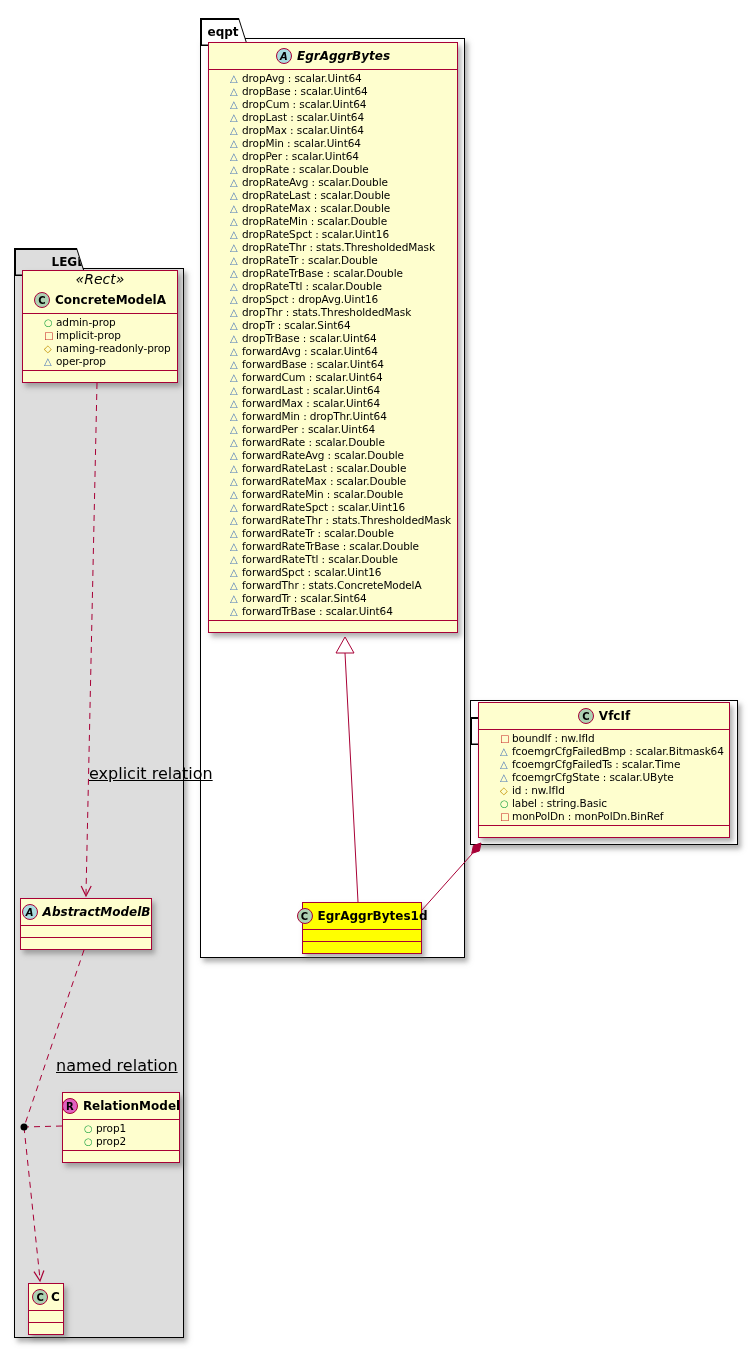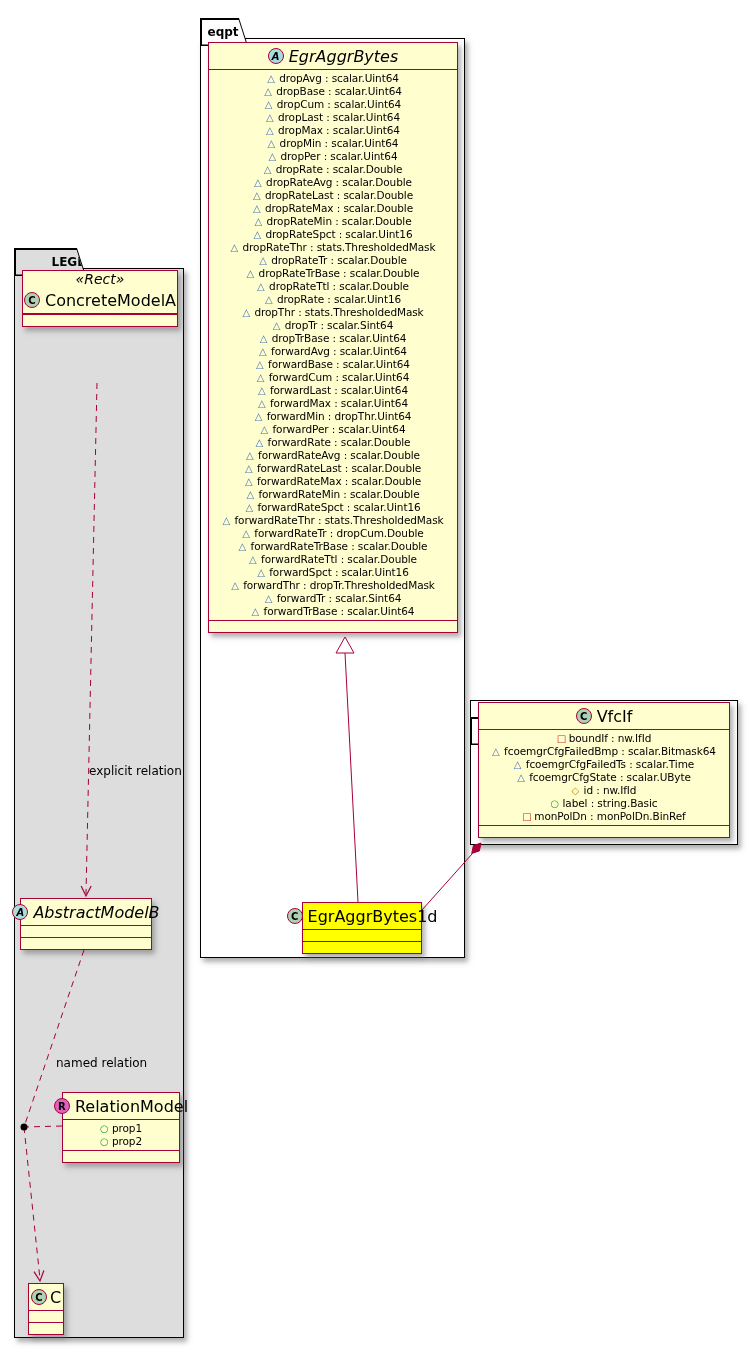--- a/index.html
+++ b/index.html
@@ -46,49 +46,49 @@
   .cls.hl { background:var(--highlight-bg,#FFFF00); }
   .stereo {
     text-align:center; font-style:italic; font-size:14px;
     padding-top:2px; height:16px; line-height:13px;
   }
   .cls-header {
     display:flex; align-items:center; justify-content:center; gap:5px;
     padding:5px 6px; height:27px;
     border-bottom:1px solid var(--class-border,#A80036);
   }
-  .cls-name { font-weight:normal; font-size:16px; white-space:nowrap; }
+  .cls-name { font-weight:bold; font-size:12px; white-space:nowrap; }
   .cls-name.it { font-style:italic; }
   .spot {
     flex:0 0 16px; width:16px; height:16px; border-radius:50%;
     border:1px solid var(--class-border,#A80036);
     font-size:10px; font-weight:bold;
     display:flex; align-items:center; justify-content:center;
   }
   .spot.c { background:var(--spot-class,#ADD1B2); }
   .spot.a { background:var(--spot-abstract,#A9DCDF); font-style:italic; }
   .spot.r { background:var(--spot-relation,#E060C0); }
   .cls-attrs { padding:2px 0; }
   .cls-attrs.empty { height:11px; padding:0; }
   .attr {
     display:flex; align-items:center; height:13px; line-height:13px;
-    padding:0 14px; white-space:nowrap;
-    font-size:10.5px; letter-spacing:-0.1px;justify-content:center;
+    padding:0 21px; white-space:nowrap;
+    font-size:10.5px; letter-spacing:-0.1px;
   }
   .ai { flex:0 0 12px; width:12px; font-size:10px; line-height:12px; }
   .ai.i-triangle::before { content:"△"; color:var(--icon-oper,#4E79B8); }
   .ai.i-circle::before   { content:"○"; color:var(--icon-admin,#1FA343); }
   .ai.i-square::before   { content:"□"; color:var(--icon-implicit,#C82929); }
   .ai.i-diamond::before  { content:"◇"; color:var(--icon-naming,#C09000); }
   .cls-methods { border-top:1px solid var(--class-border,#A80036); height:12px; }
 
   
   svg.overlay { position:absolute; left:0; top:0; z-index:30; pointer-events:none; }
   .edge-label {
-    position:absolute; z-index:40; font-size:12px; white-space:nowrap;
+    position:absolute; z-index:40; font-size:16px; white-space:nowrap;text-decoration:underline;
   }
 </style>
 </head>
 <body>
 
 <div class="canvas">
 
   <div class="pkg-body" style="left:200px; top:38px; width:265px; height:920px;"></div>
   <div class="pkg-tab" style="left:200px; top:18px; width:48px;">
     <div class="pkg-tab-fill">
@@ -197,21 +197,21 @@
           <span>dropRateTrBase : scalar.Double</span>
         </div>
 
         <div class="attr">
           <span class="ai i-triangle"></span>
           <span>dropRateTtl : scalar.Double</span>
         </div>
 
         <div class="attr">
           <span class="ai i-triangle"></span>
-          <span>dropRate : scalar.Uint16</span>
+          <span>dropSpct : dropAvg.Uint16</span>
         </div>
 
         <div class="attr">
           <span class="ai i-triangle"></span>
           <span>dropThr : stats.ThresholdedMask</span>
         </div>
 
         <div class="attr">
           <span class="ai i-triangle"></span>
           <span>dropTr : scalar.Sint64</span>
@@ -287,41 +287,41 @@
           <span>forwardRateSpct : scalar.Uint16</span>
         </div>
 
         <div class="attr">
           <span class="ai i-triangle"></span>
           <span>forwardRateThr : stats.ThresholdedMask</span>
         </div>
 
         <div class="attr">
           <span class="ai i-triangle"></span>
-          <span>forwardRateTr : dropCum.Double</span>
+          <span>forwardRateTr : scalar.Double</span>
         </div>
 
         <div class="attr">
           <span class="ai i-triangle"></span>
           <span>forwardRateTrBase : scalar.Double</span>
         </div>
 
         <div class="attr">
           <span class="ai i-triangle"></span>
           <span>forwardRateTtl : scalar.Double</span>
         </div>
 
         <div class="attr">
           <span class="ai i-triangle"></span>
           <span>forwardSpct : scalar.Uint16</span>
         </div>
 
         <div class="attr">
           <span class="ai i-triangle"></span>
-          <span>forwardThr : dropTr.ThresholdedMask</span>
+          <span>forwardThr : stats.ConcreteModelA</span>
         </div>
 
         <div class="attr">
           <span class="ai i-triangle"></span>
           <span>forwardTr : scalar.Sint64</span>
         </div>
 
         <div class="attr">
           <span class="ai i-triangle"></span>
           <span>forwardTrBase : scalar.Uint64</span>
@@ -383,20 +383,42 @@
       </div>
     <div class="cls-methods"></div>
   </div>
 
   <div class="cls" style="left:22px; top:270px; width:156px;">
     <div class="stereo">«Rect»</div>
     <div class="cls-header">
       <span class="spot c">C</span>
       <span class="cls-name">ConcreteModelA</span>
     </div>
+    <div class="cls-attrs">
+
+        <div class="attr">
+          <span class="ai i-circle"></span>
+          <span>admin-prop</span>
+        </div>
+
+        <div class="attr">
+          <span class="ai i-square"></span>
+          <span>implicit-prop</span>
+        </div>
+
+        <div class="attr">
+          <span class="ai i-diamond"></span>
+          <span>naming-readonly-prop</span>
+        </div>
+
+        <div class="attr">
+          <span class="ai i-triangle"></span>
+          <span>oper-prop</span>
+        </div>
+      </div>
     <div class="cls-methods"></div>
   </div>
 
   <div class="cls" style="left:20px; top:898px; width:132px;">
     <div class="cls-header">
       <span class="spot a">A</span>
       <span class="cls-name it">AbstractModelB</span>
     </div>
     <div class="cls-attrs empty"></div>
     <div class="cls-methods"></div>

